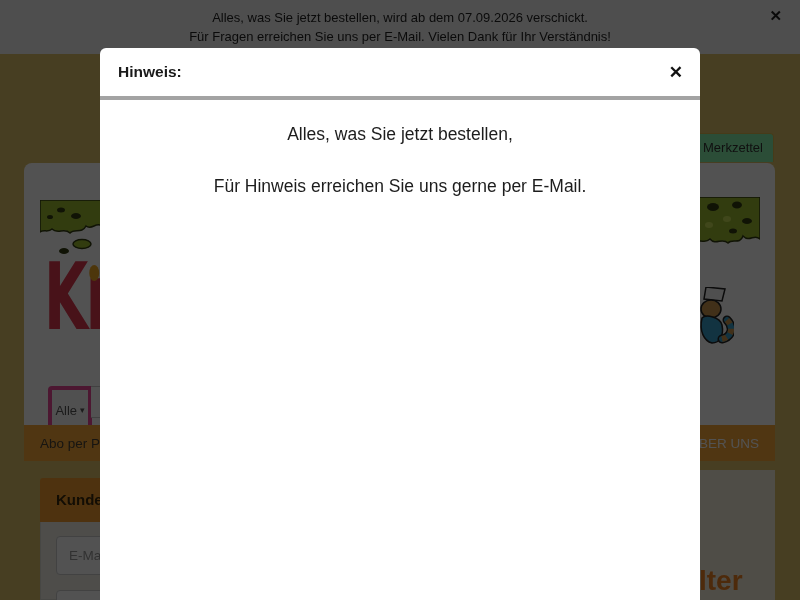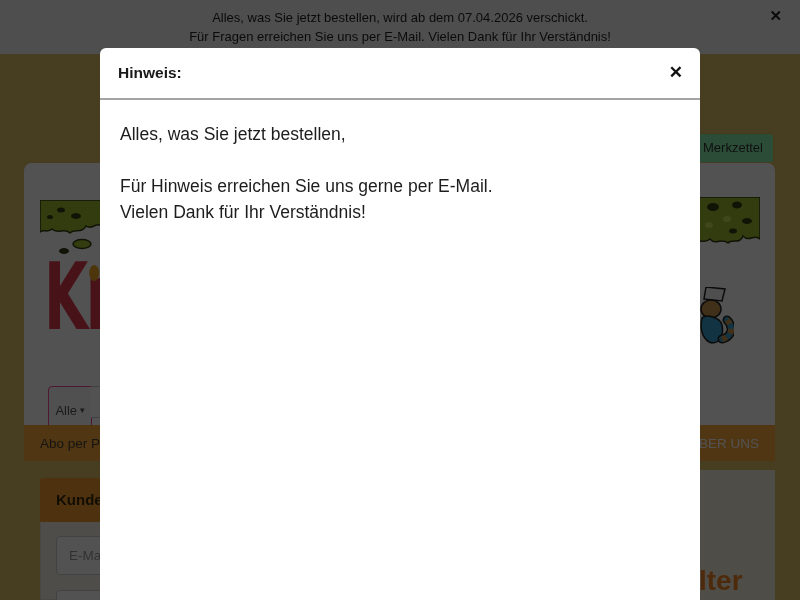--- a/index.html
+++ b/index.html
@@ -51,21 +51,21 @@
   .logo-i { color: #e0394f; position: relative; }
   .logo-i-dot {
     position: absolute; left: 6px; top: 21px;
     width: 16px; height: 16px; border-radius: 50%; background: #f0a822;
   }
   .logo-n { color: #f0a822; }
 
   
   .alle-btn {
     left: 48px; top: 386px; width: 44px; height: 48px;
-    background: #f7f7f7; border: 1px solid #ec4899; border-radius: 4px 0 0 4px;
+    background: #f7f7f7; border: 4px solid #ec4899; border-radius: 4px 0 0 4px;
     color: #555; font-size: 13px; z-index: 1; cursor: pointer;
     display: flex; align-items: center; justify-content: center; gap: 3px;
   }
   .alle-caret { font-size: 9px; color: #555; }
   .search-input {
     left: 91px; top: 386px; width: 600px; height: 32px;
     background: #fff; border: 1px solid #c9c9c9; border-left: none;
     z-index: 1; padding: 0 10px; font-size: 13px; color: #333; outline: none;
   }
 
@@ -110,40 +110,40 @@
   
   .backdrop {
     left: 0; top: 0; width: 800px; height: 600px;
     background: rgba(0, 0, 0, 0.68); z-index: 10;
   }
   .modal {
     left: 100px; top: 48px; width: 600px; height: 552px;
     background: #ffffff; border-radius: 6px 6px 0 0; z-index: 20;
   }
   .modal-header {
-    height: 52px; border-bottom: 2px solid #a3a3a3;
+    height: 52px; border-bottom: 4px solid #a3a3a3;
     display: flex; align-items: center; padding: 0 18px;
     font-size: 15.5px; font-weight: 700; color: #1a1a1a;
   }
   .modal-close {
     position: absolute; right: 17px; top: 15px;
     font-size: 17px; font-weight: 800; color: #111; cursor: pointer;
     line-height: 20px;
   }
   .modal-body {
-    padding: 21px 20px 0 20px; text-align: left;
+    padding: 21px 20px 0 20px; text-align: center;
     font-size: 17.5px; line-height: 26px; color: #1d1d1d;
   }
   .modal-body p.first { margin-bottom: 26px; }
 </style>
 </head>
 <body>
 
 <div class="abs topbar">
-  <div>Alles, was Sie jetzt bestellen, wird ab dem 07.04.2026 verschickt.</div>
+  <div>Alles, was Sie jetzt bestellen, wird ab dem 07.09.2026 verschickt.</div>
   <div>Für Fragen erreichen Sie uns per E-Mail. Vielen Dank für Ihr Verständnis!</div>
   <span class="topbar-close">✕</span>
 </div>
 
 <div class="abs card"></div>
 
 <div class="abs merkzettel-btn">Merkzettel</div>
 
 <svg class="abs grass-left" width="62" height="58" viewBox="0 0 62 58">
   <path d="M0,0 H62 V26 C56,21 52,31 46,26 C42,34 34,28 30,33 C24,27 18,35 12,29 C8,33 4,29 0,32 Z" fill="#9cbc31" stroke="#333d12" stroke-width="1.5"></path>
@@ -202,16 +202,15 @@
   <div class="modal-header">
     <span>Hinweis:</span>
   </div>
   <span class="modal-close">✕</span>
   <div class="modal-body">
     <p class="first">
       <span>Alles, was Sie jetzt bestellen,</span><br>
     </p>
     <p>
       <span>Für Hinweis erreichen Sie uns gerne per E-Mail.</span><br>
-      <span>Vielen Dank für Ihr Verständnis!</span>
     </p>
   </div>
 </div>
 
 </body></html>

